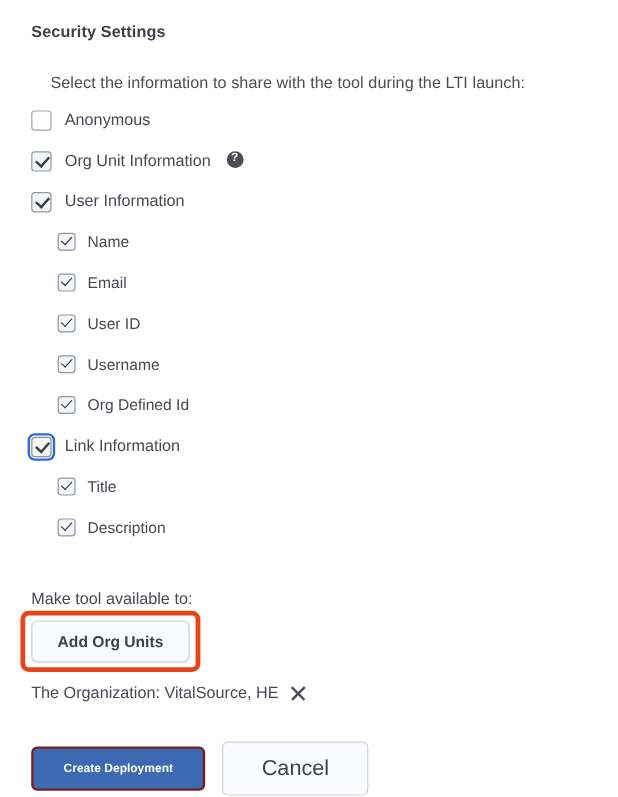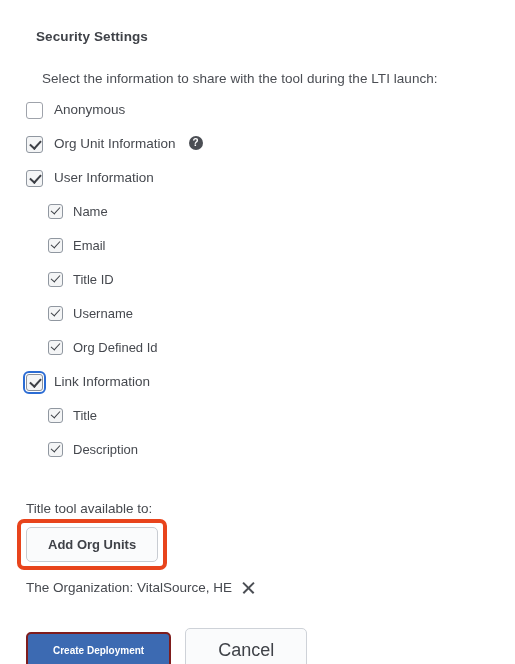--- a/index.html
+++ b/index.html
@@ -22,21 +22,21 @@
     left: 26px;
     top: 0;
     width: 470px;
   }
 
   
   .section-title {
     font-size: 13.5px;
     font-weight: bold;
     color: #3f4248;
-    margin: 10px;
+    margin: 0;
     padding-top: 19px;
     letter-spacing: .1px;
   }
   .section-desc {
     font-size: 13.5px;
     color: #4a4d53;
     margin: 16px;
     padding-top: 11px;
     letter-spacing: .05px;
   }
@@ -239,21 +239,21 @@
       <li class="cb-row level-2">
         <span class="cb size-sm checked"></span>
         <span class="cb-label">Name</span>
       </li>
       <li class="cb-row level-2">
         <span class="cb size-sm checked"></span>
         <span class="cb-label">Email</span>
       </li>
       <li class="cb-row level-2">
         <span class="cb size-sm checked"></span>
-        <span class="cb-label">Title ID</span>
+        <span class="cb-label">User ID</span>
       </li>
       <li class="cb-row level-2">
         <span class="cb size-sm checked"></span>
         <span class="cb-label">Username</span>
       </li>
       <li class="cb-row level-2">
         <span class="cb size-sm checked"></span>
         <span class="cb-label">Org Defined Id</span>
       </li>
       <li class="cb-row level-1">
@@ -265,21 +265,21 @@
         <span class="cb-label">Title</span>
       </li>
       <li class="cb-row level-2">
         <span class="cb size-sm checked"></span>
         <span class="cb-label">Description</span>
       </li>
     </ul>
 
   <div style="height:25px"></div>
 
-  <p class="avail-label">Title tool available to:</p>
+  <p class="avail-label">Make tool available to:</p>
 
   <div style="height:11px"></div>
 
   <div class="annotated">
     <button class="btn btn-secondary">Add Org Units</button>
     <div class="annotation-box"></div>
   </div>
 
   <div style="height:18px"></div>
 

